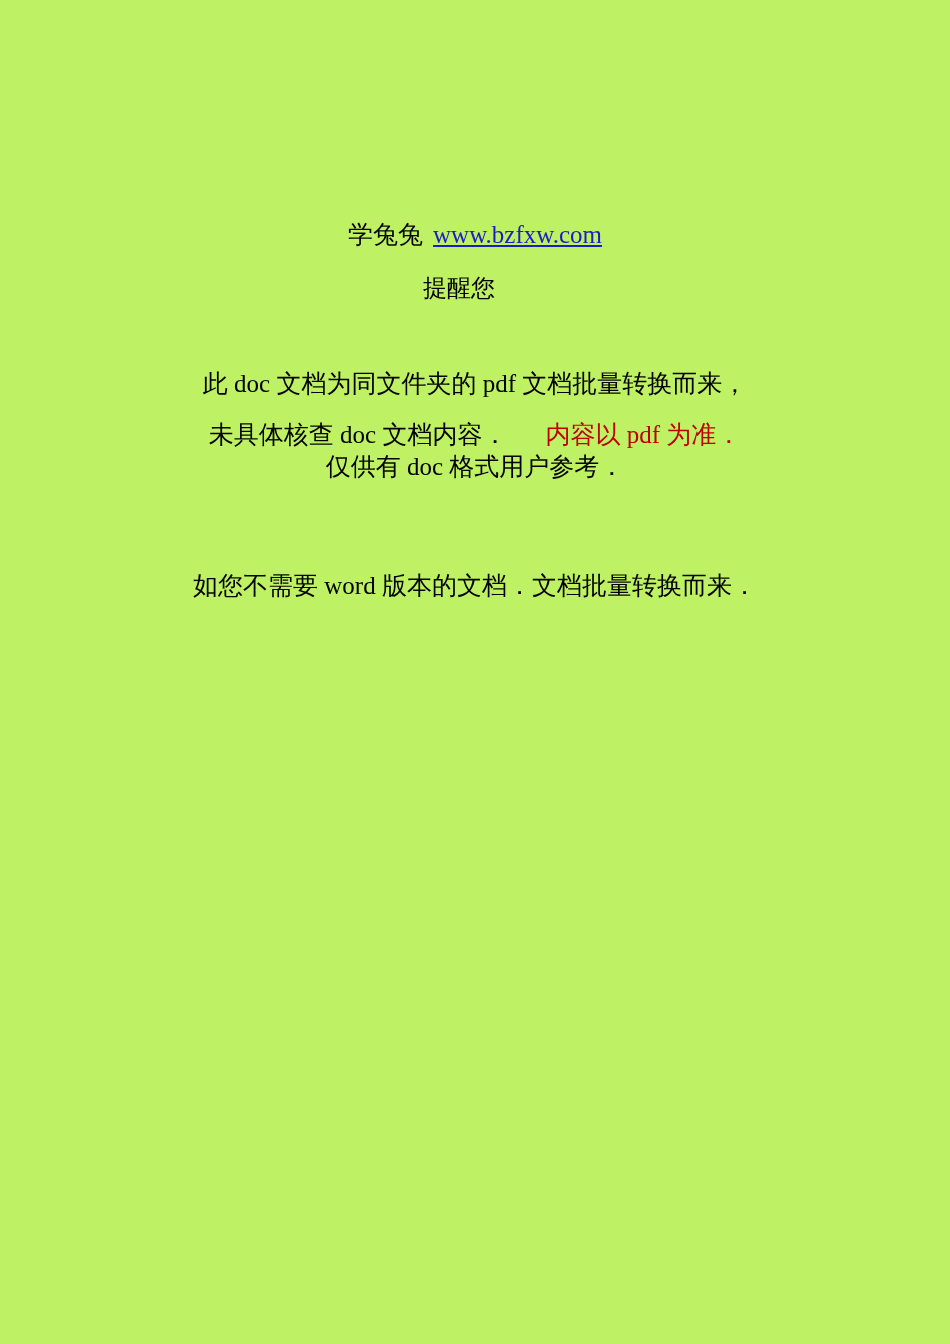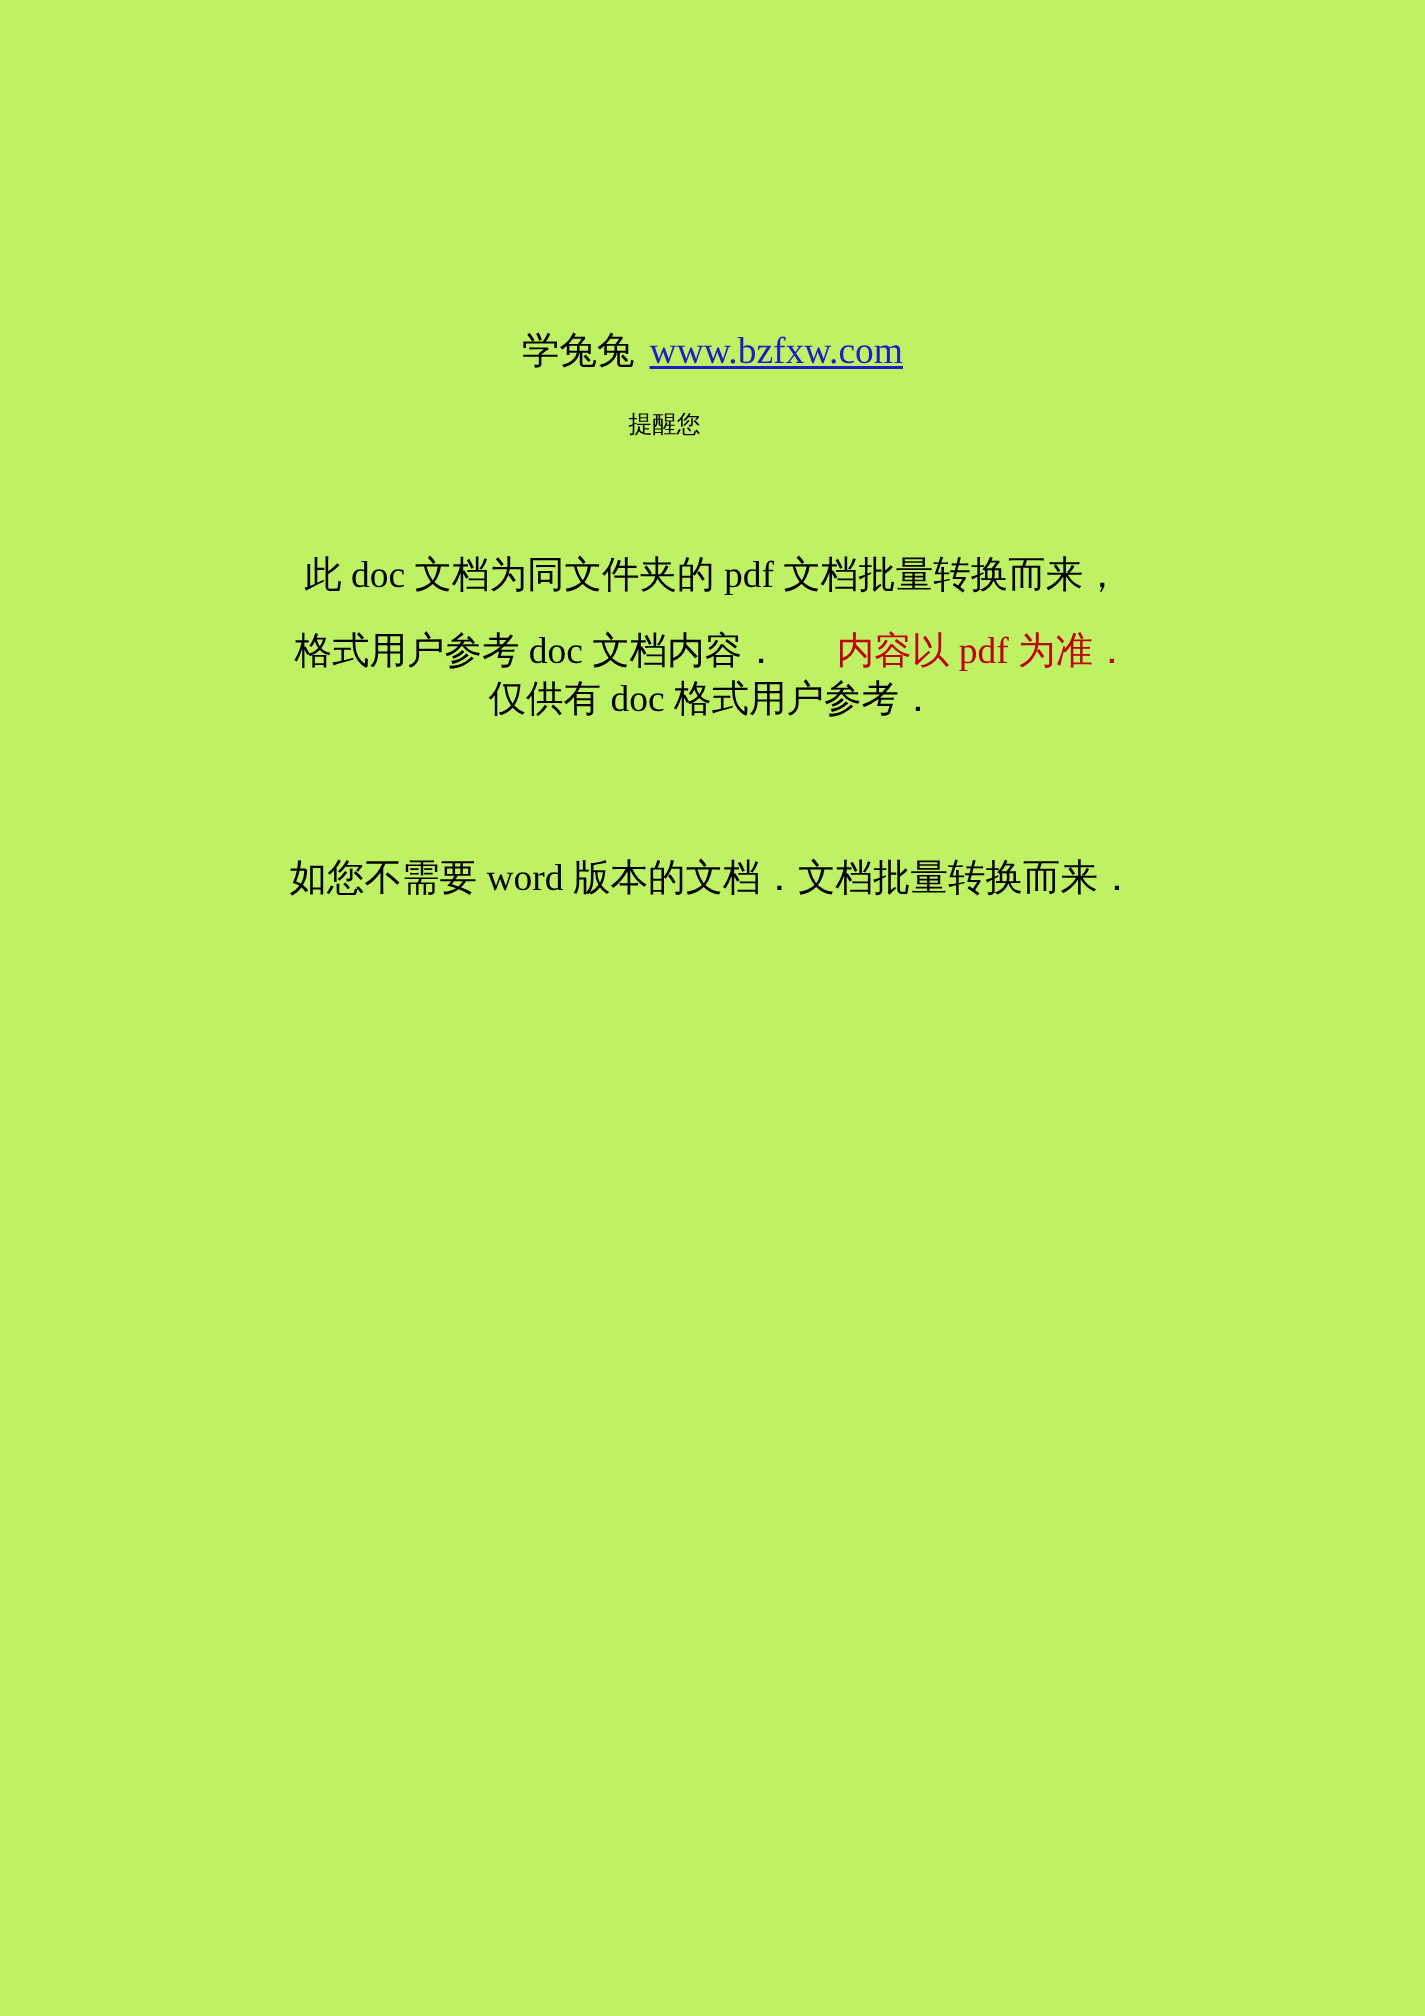--- a/index.html
+++ b/index.html
@@ -40,23 +40,23 @@
   }
   .title-line .site-link {
     color: #1d1dc4;
     text-decoration: underline;
     font-family: "Liberation Serif", serif;
     margin-left: 10px;
   }
   .subtitle-line {
     position: absolute;
     top: 276px;
-    left: 0;
+    left: 16px;
     width: 886px;
-    font-size: 16px;
+    font-size: 24px;
   }
   .para1-line1 {
     position: absolute;
     top: 371px;
     left: 0;
     width: 950px;
     font-size: 25px;
   }
   .para1-line2 {
     position: absolute;
@@ -93,21 +93,21 @@
 
     <div class="line title-line">
       <span class="site-name">学兔兔</span><a class="site-link" href="#">www.bzfxw.com</a>
     </div>
 
     <div class="line subtitle-line">提醒您</div>
 
     <div class="line para1-line1">此 doc 文档为同文件夹的 pdf 文档批量转换而来，</div>
 
     <div class="line para1-line2">
-      <span>格式用户参考 doc 文档内容．</span><span class="highlight">内容以 pdf 为准．</span>
+      <span>未具体核查 doc 文档内容．</span><span class="highlight">内容以 pdf 为准．</span>
     </div>
 
     <div class="line para1-line3">仅供有 doc 格式用户参考．</div>
 
     <div class="line para2-line1">如您不需要 word 版本的文档．文档批量转换而来．</div>
 
   </div>
 </div>
 
 </body></html>

